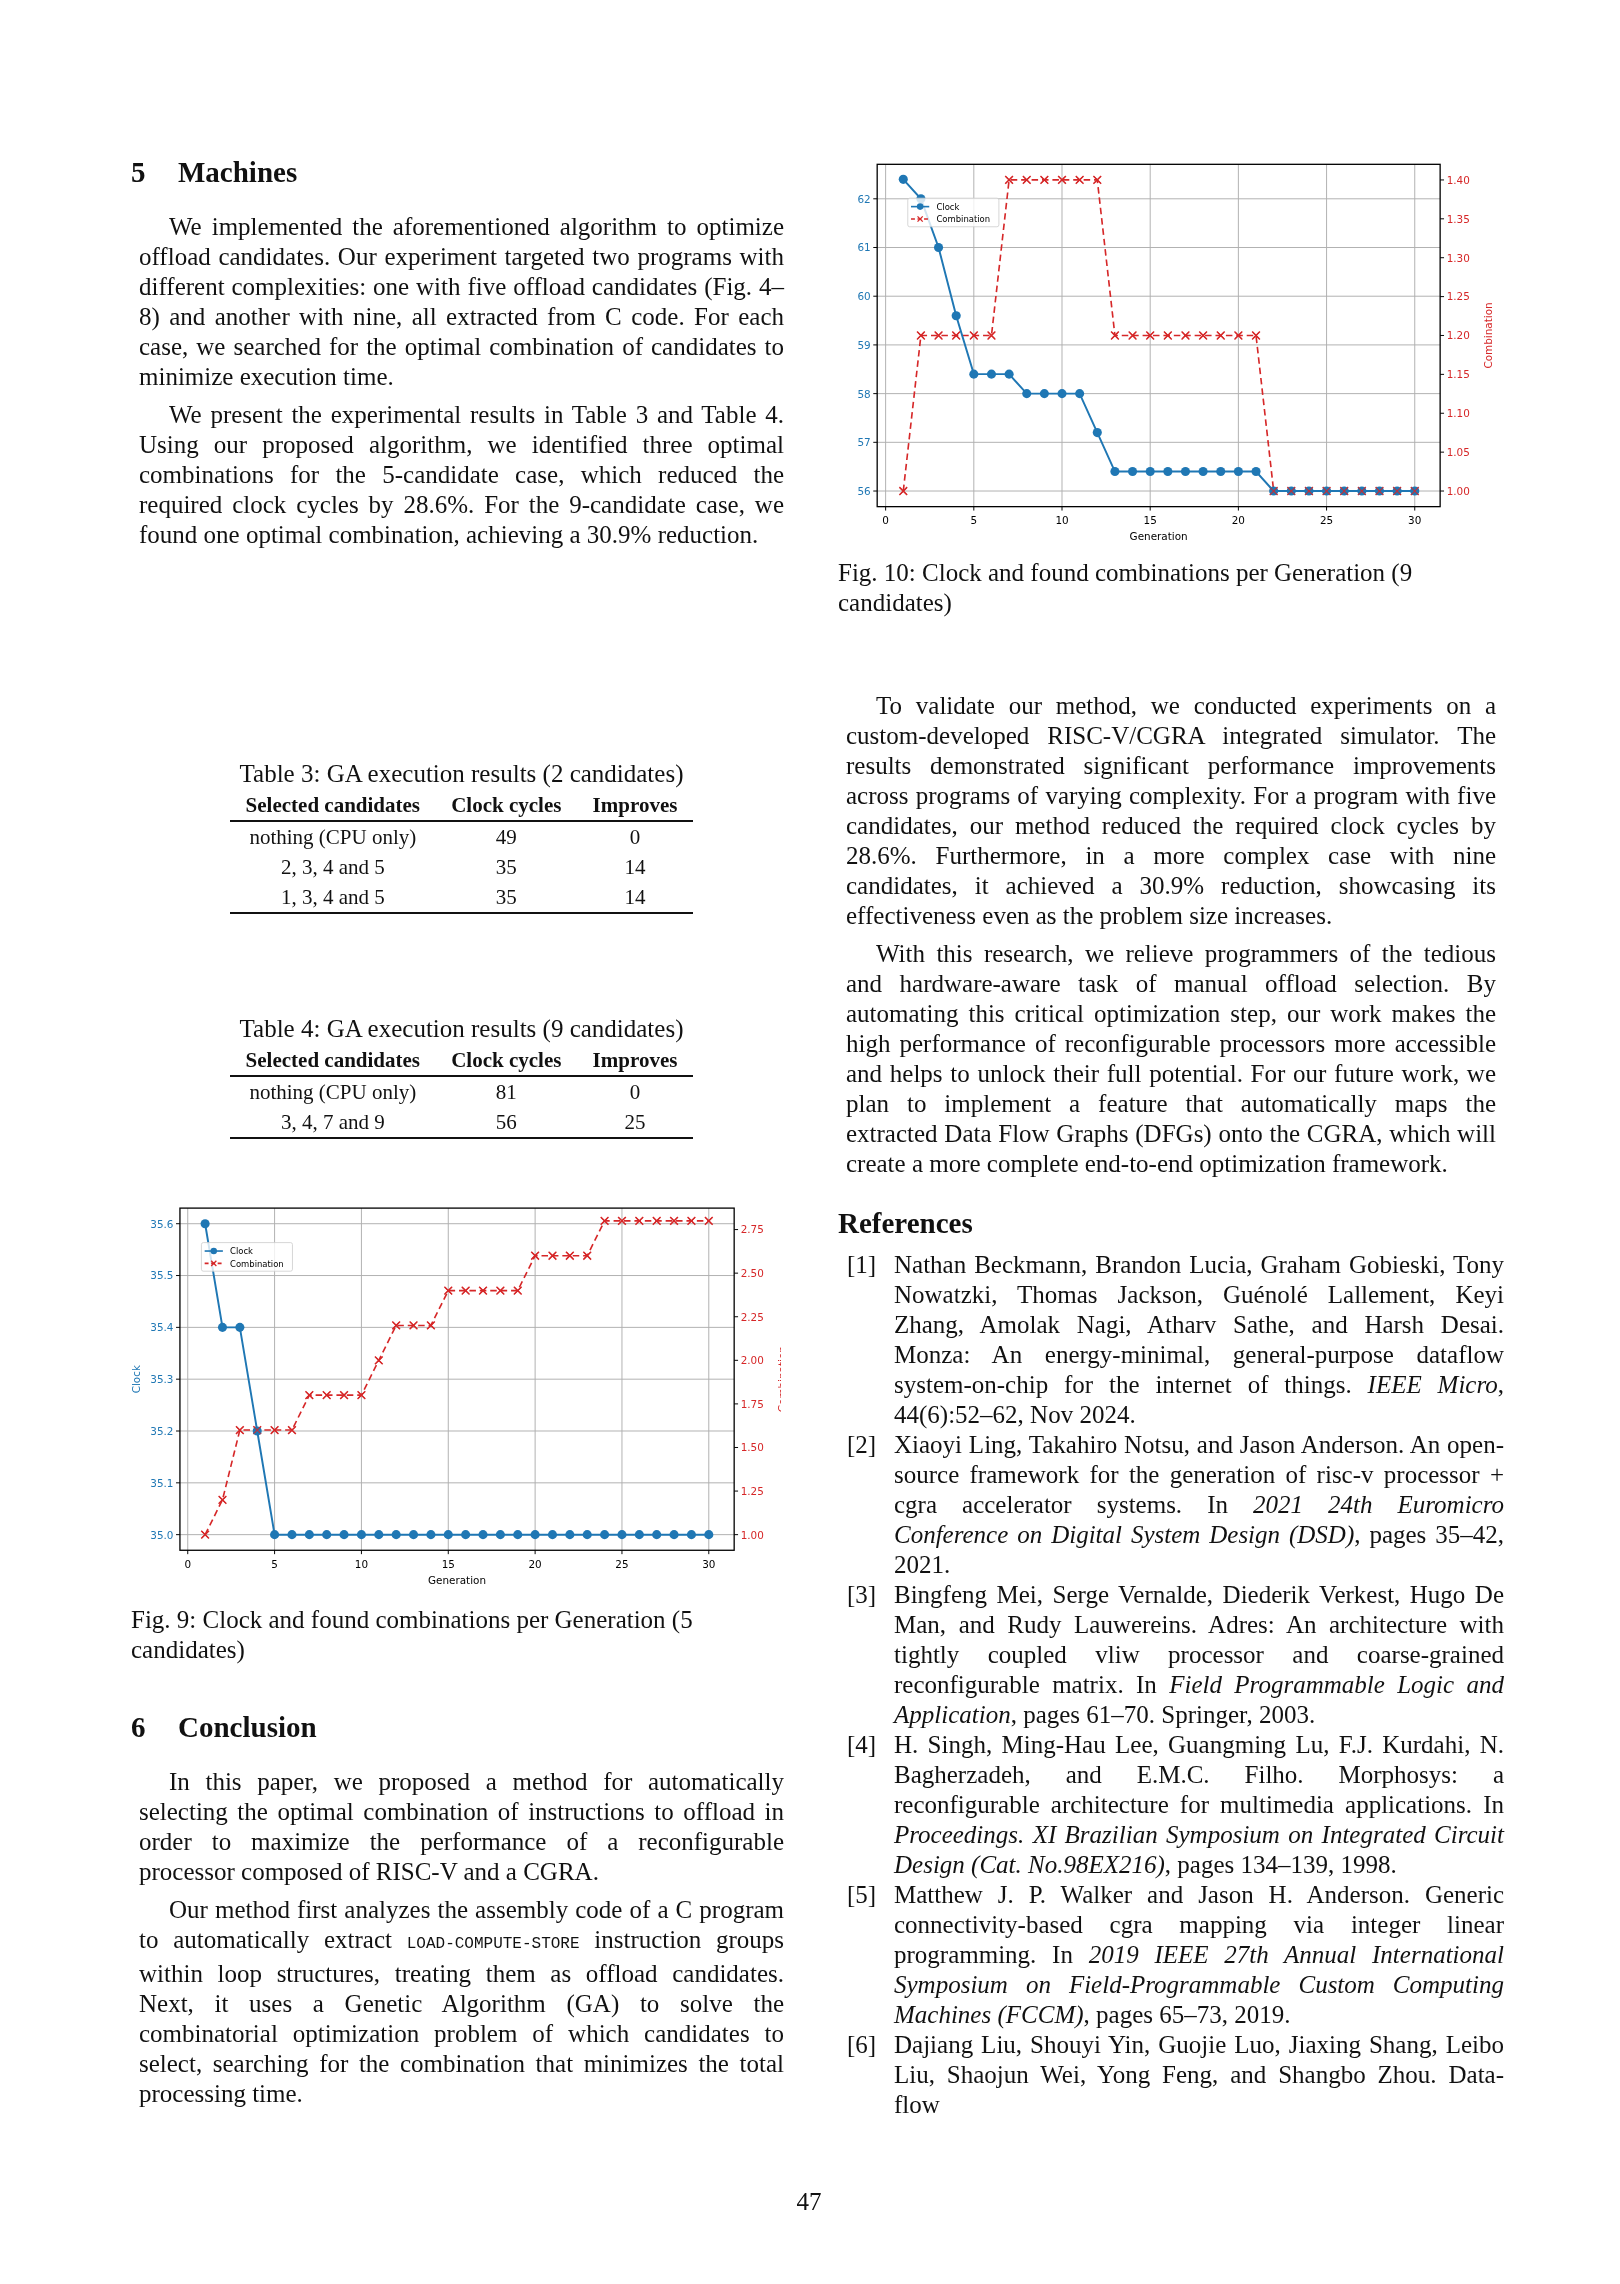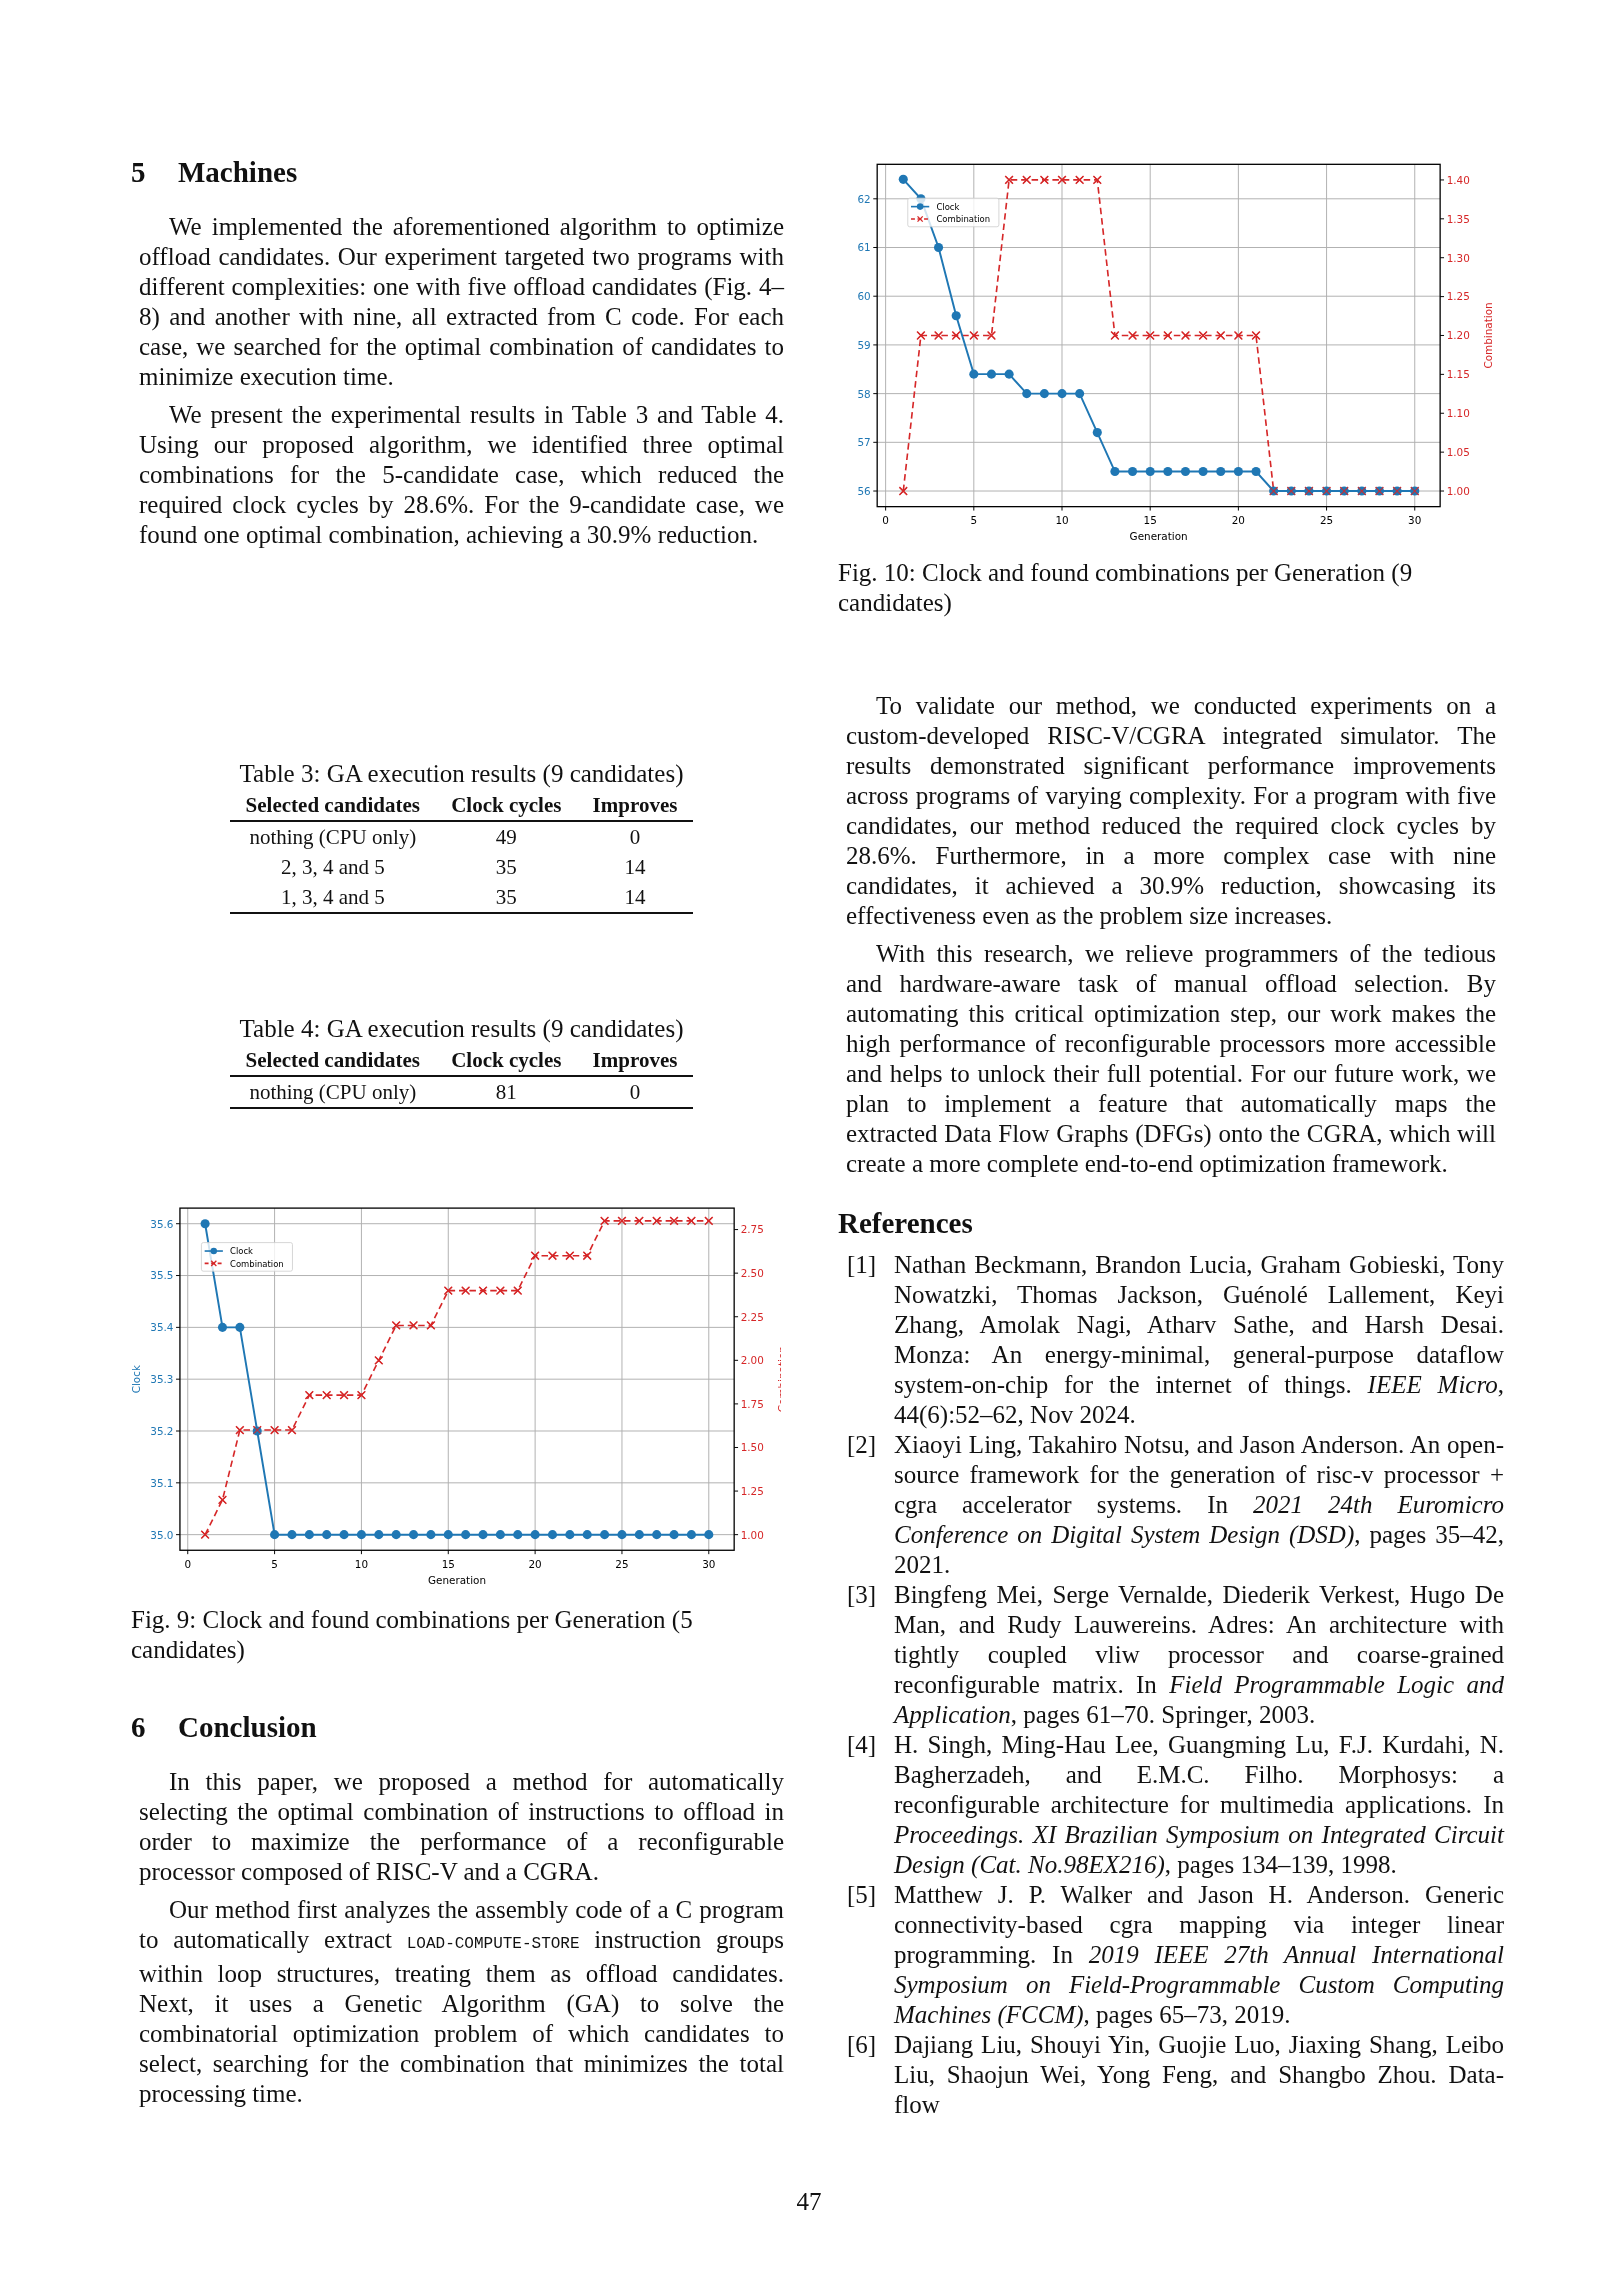--- a/index.html
+++ b/index.html
@@ -29,21 +29,21 @@
 <div class="col" style="left:131px; top:154px; width:661px;">
   <h2 class="sec-head">
     <span class="num">5</span><span>Machines</span>
   </h2>
   <div style="height:14.3px"></div>
   <p class="para">We implemented the aforementioned algorithm to optimize offload candidates. Our experiment targeted two programs with different complexities: one with five offload candidates (Fig. 4–8) and another with nine, all extracted from C code. For each case, we searched for the optimal combination of candidates to minimize execution time.</p>
   <p class="para">We present the experimental results in Table 3 and Table 4. Using our proposed algorithm, we identified three optimal combinations for the 5-candidate case, which reduced the required clock cycles by 28.6%. For the 9-candidate case, we found one optimal combination, achieving a 30.9% reduction.</p>
 </div>
 
 <div class="col" style="left:131px; top:759px; width:661px; text-align:center;">
-  <div class="tcap">Table 3: GA execution results (9 candidates)</div>
+  <div class="tcap">Table 3: GA execution results (2 candidates)</div>
   <table class="res">
     <thead>
         <tr id="t3-head">
           <th>Selected candidates</th>
           <th>Clock cycles</th>
           <th>Improves</th>
         </tr>
       </thead>
     <tbody id="t3-body">
         <tr>
@@ -73,20 +73,25 @@
           <th>Selected candidates</th>
           <th>Clock cycles</th>
           <th>Improves</th>
         </tr>
       </thead>
     <tbody id="t4-body">
         <tr>
           <td>nothing (CPU only)</td>
           <td>81</td>
           <td>0</td>
+        </tr>
+        <tr>
+          <td>3, 4, 7 and 9</td>
+          <td>56</td>
+          <td>25</td>
         </tr>
       </tbody>
   </table>
 </div>
 
 <svg class="fig" id="fig9-svg" style="left:124px; top:1198px;" width="657" height="404" viewBox="190 1840 1010 620">
     <rect x="276" y="1855" width="852" height="526" fill="#fff"></rect>
     <line x1="288" x2="288" y1="1855" y2="2381" stroke="#b0b0b0" stroke-width="1.5"></line>
     <line x1="421.5" x2="421.5" y1="1855" y2="2381" stroke="#b0b0b0" stroke-width="1.5"></line>
     <line x1="555" x2="555" y1="1855" y2="2381" stroke="#b0b0b0" stroke-width="1.5"></line>

